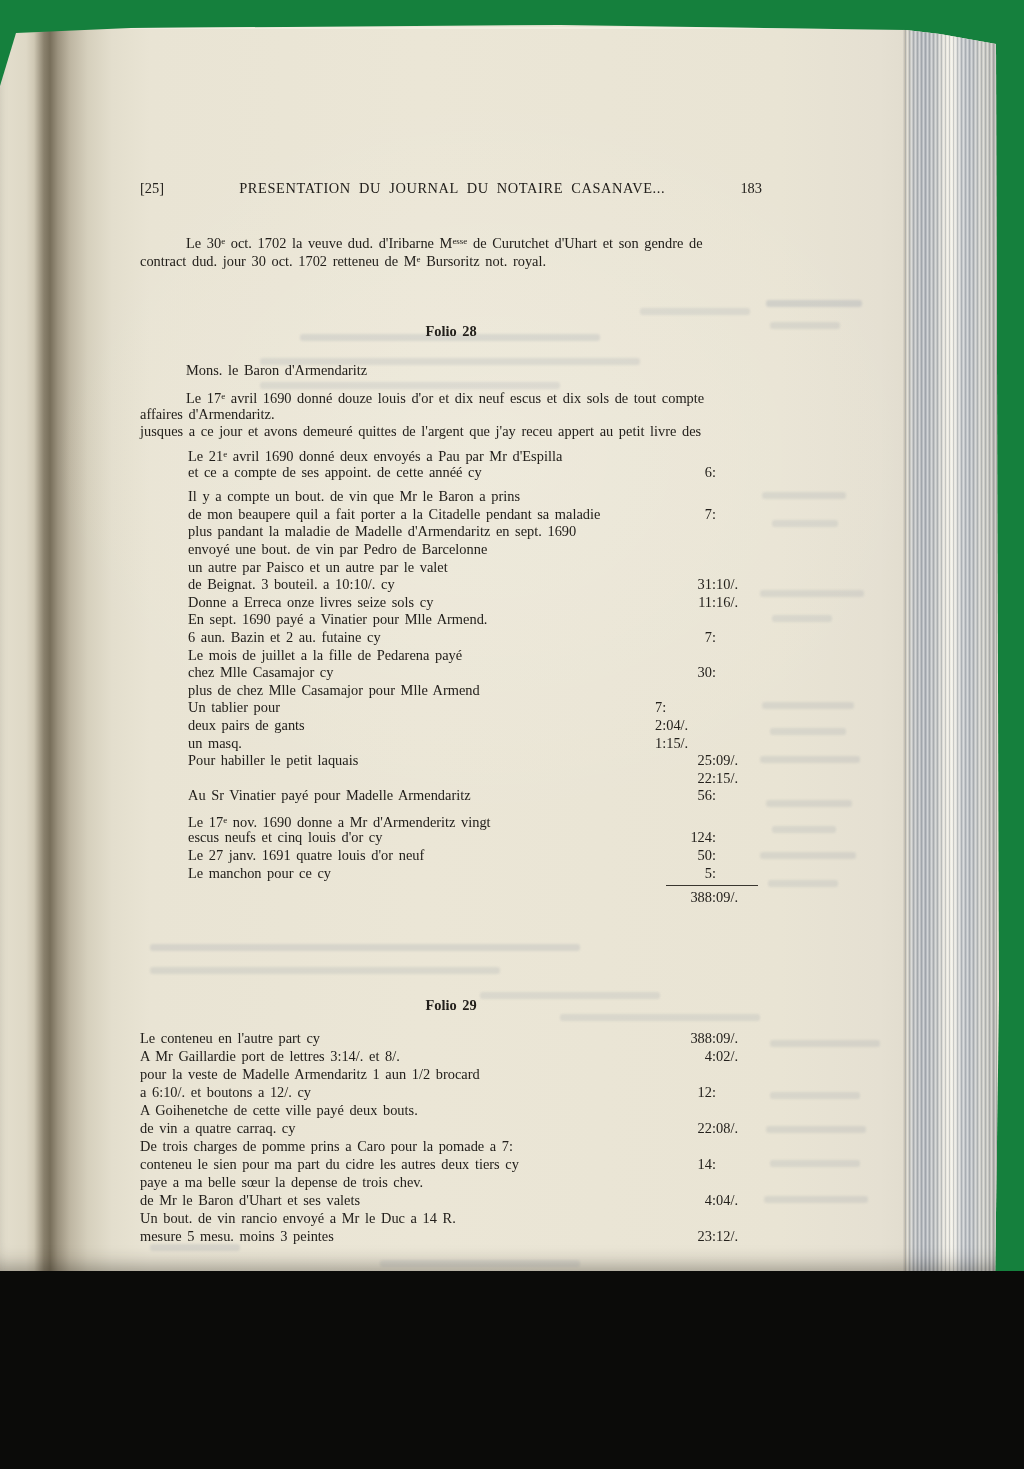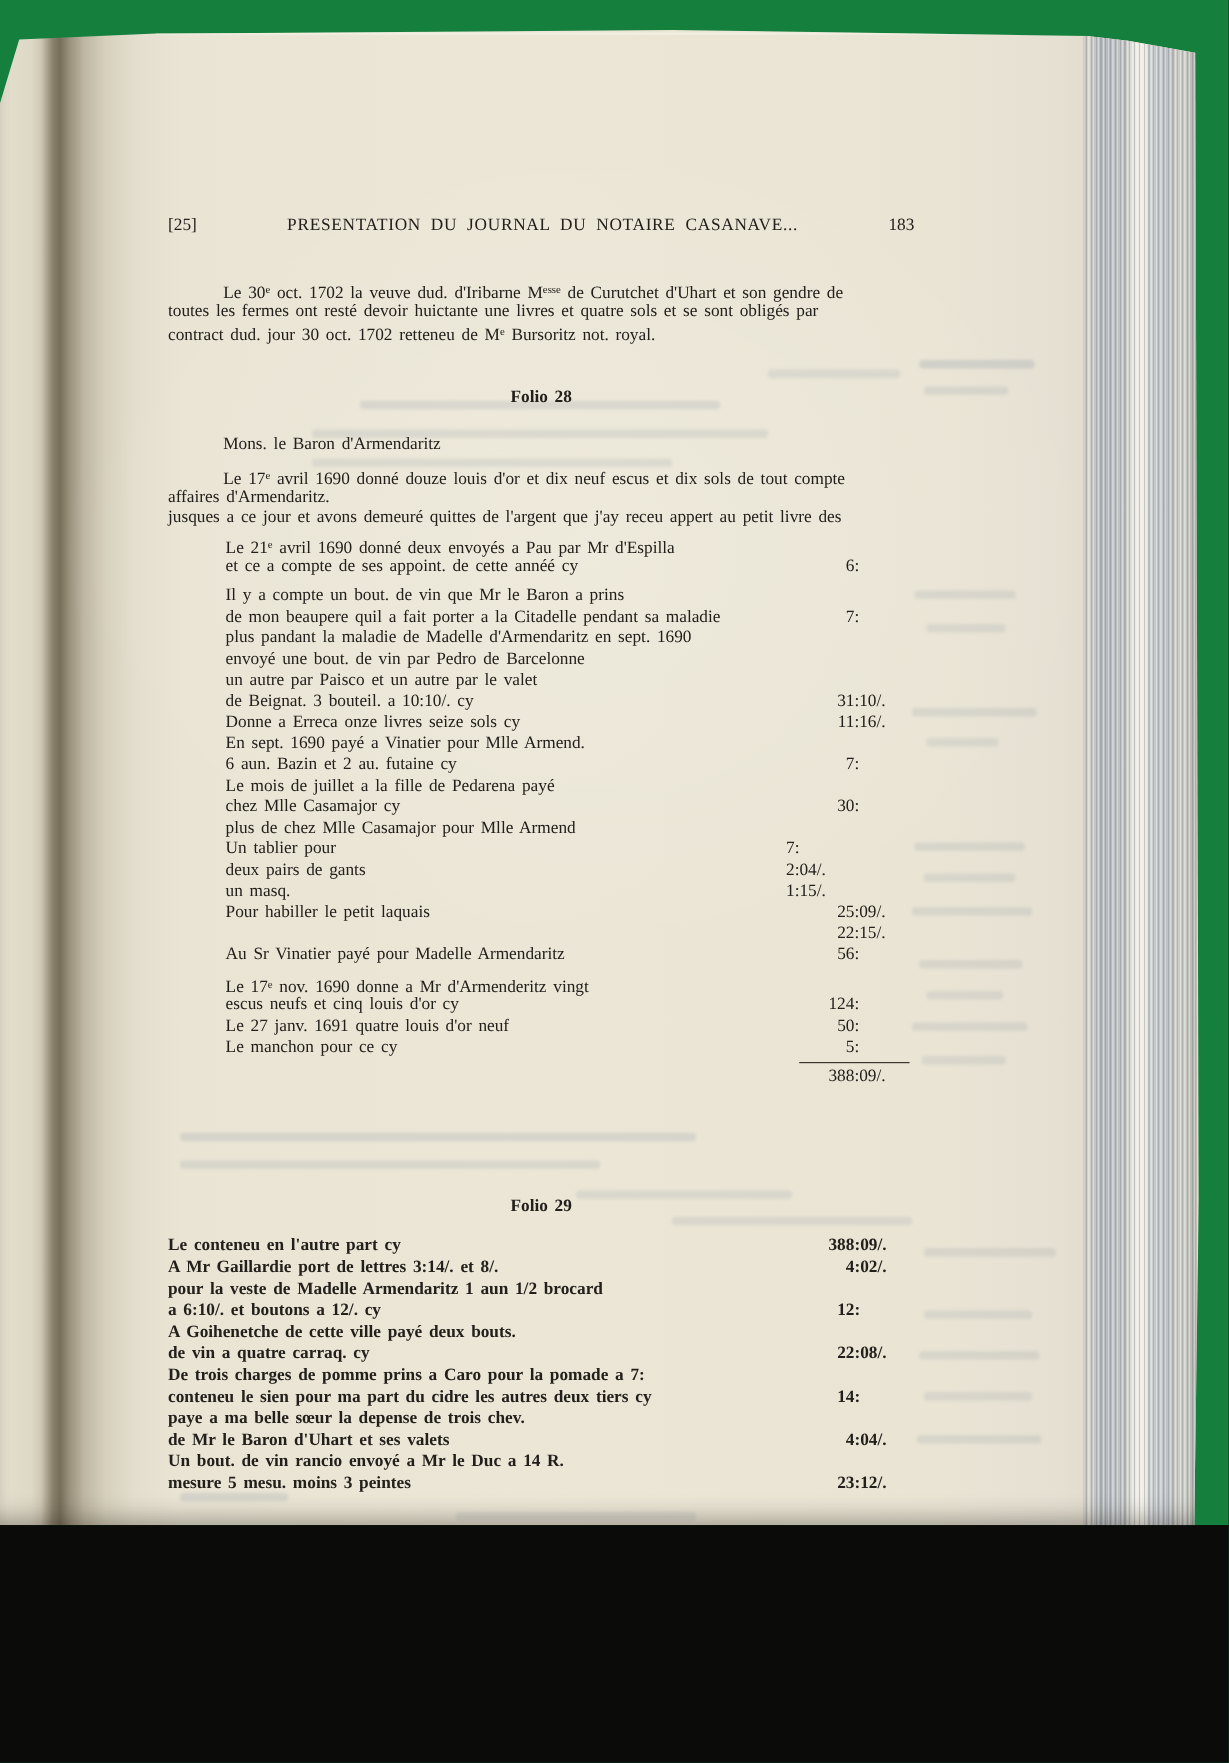--- a/index.html
+++ b/index.html
@@ -35,21 +35,21 @@
   .hdr-title{flex:1;text-align:center;letter-spacing:.6px;word-spacing:4px;}
   #p1{top:233px;}
   .l{white-space:nowrap;height:17.6px;}
   .l.ind{text-indent:46px;}
   .folio-h{font-weight:bold;text-align:center;}
   #f28h{top:323px;}
   #f28sal{top:362px;text-indent:46px;}
   #f28p{top:388px;}
   #f28rows{top:446px;}
   #f29h{top:997px;}
-  #f29rows{top:1029px;line-height:18px;font-weight:bold;}
+  #f29rows{top:1029px;line-height:18px;}
   #f29rows .l{height:18px;}
 
   .row{position:relative;}
   .row.gap{margin-top:7px;}
   .f28 .txt{padding-left:48px;}
   .a1{position:absolute;left:515px;top:0;white-space:nowrap;}
   .a2{position:absolute;left:526px;top:0;width:92px;white-space:nowrap;}
   .a2 .liv{display:inline-block;width:46px;text-align:right;font-style:normal;}
   .a2 .rest{font-style:normal;}
   .trow{position:relative;margin-top:3px;height:22px;}
@@ -96,21 +96,20 @@
       </div>
 
     <div class="content" id="hdr">
       <span>[25]</span>
       <span class="hdr-title">PRESENTATION DU JOURNAL DU NOTAIRE CASANAVE...</span>
       <span>183</span>
     </div>
 
     <div class="content plines" id="p1">
         <div class="l ind">Le 30<sup>e</sup> oct. 1702 la veuve dud. d'Iribarne M<sup>esse</sup> de Curutchet d'Uhart et son gendre de</div>
-        <div class="l">toutes les fermes ont resté devoir huictante une livres et quatre sols et se sont obligés par</div>
         <div class="l">contract dud. jour 30 oct. 1702 retteneu de M<sup>e</sup> Bursoritz not. royal.</div>
       </div>
 
     <div class="content folio-h" id="f28h">Folio 28</div>
     <div class="content" id="f28sal">Mons. le Baron d'Armendaritz</div>
     <div class="content plines" id="f28p">
         <div class="l ind">Le 17<sup>e</sup> avril 1690 donné douze louis d'or et dix neuf escus et dix sols de tout compte</div>
         <div class="l">affaires d'Armendaritz.</div>
         <div class="l">jusques a ce jour et avons demeuré quittes de l'argent que j'ay receu appert au petit livre des</div>
       </div>

